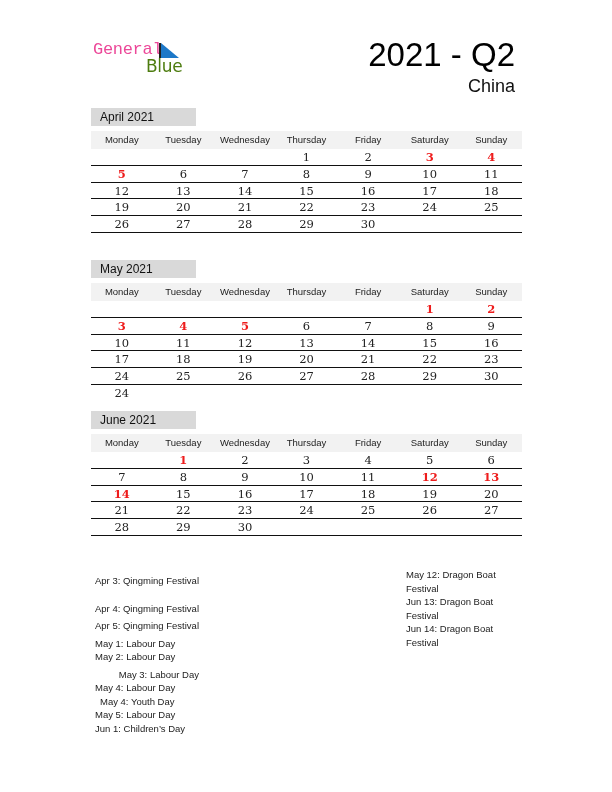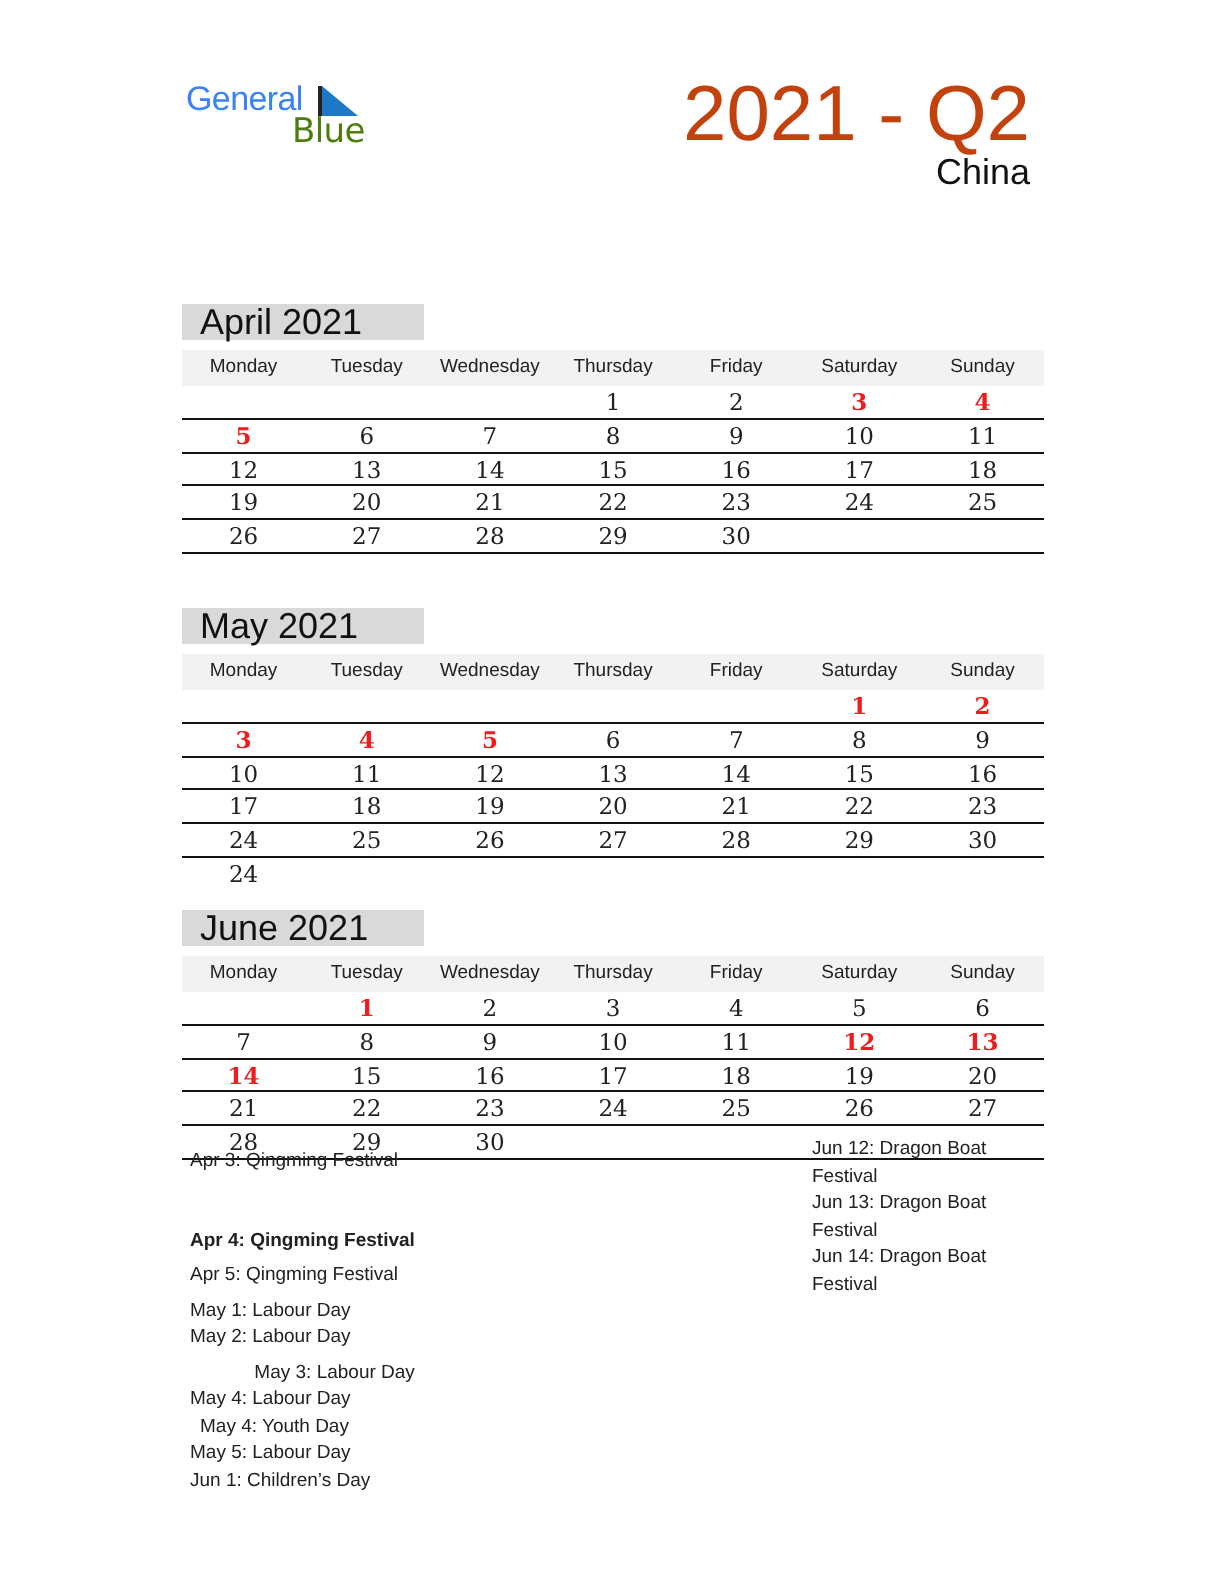--- a/index.html
+++ b/index.html
@@ -1,30 +1,30 @@
 <!DOCTYPE html>
 <html><head>
 <meta charset="utf-8">
 <style>
   * { box-sizing: border-box; margin: 0; padding: 0; }
   html, body { width: 612px; height: 792px; background: #ffffff; overflow: hidden; }
   body { position: relative; font-family: "Liberation Sans", sans-serif; color: #111; }
 
   .logo { position: absolute; left: 93px; top: 40px; width: 100px; height: 40px; }
-  .logo .general { position: absolute; left: 0; top: 0; font-family: Liberation Sans, sans-serif; font-size: 17px; color: #3b82f6; letter-spacing: -0.3px; }
+  .logo .general { position: absolute; left: 0; top: 0; font-family: Liberation Mono, monospace; font-size: 17px; color: #ec4899; letter-spacing: -0.3px; }
   .logo .blue { position: absolute; left: 53px; top: 16px; font-family: "DejaVu Sans", sans-serif; font-size: 17px; color: #4d7c0f; letter-spacing: -0.3px; }
   .logo .tri { position: absolute; left: 68px; top: 3px; width: 0; height: 0;
     border-left: 0 solid transparent; border-bottom: 15px solid #1d78c8; border-right: 18px solid transparent; }
   .logo .tri-bar { position: absolute; left: 66px; top: 3px; width: 2px; height: 15px; background: #222; }
 
-  .title { position: absolute; right: 97px; top: 36px; font-size: 39px; color: #c2410c; }
+  .title { position: absolute; right: 97px; top: 36px; font-size: 33px; color: #000000; }
   .country { position: absolute; right: 97px; top: 76px; font-size: 18px; color: #111; }
 
   .month { position: absolute; left: 91px; width: 431px; }
-  .month-title { width: 121px; height: 18px; background: #d9d9d9; font-size: 18px; padding-left: 9px; line-height: 18px; color: #111; margin-top: 44px; }
+  .month-title { width: 105px; height: 18px; background: #d9d9d9; font-size: 12px; padding-left: 9px; line-height: 18px; color: #111; }
   .dow-row { display: flex; margin-top: 5px; height: 18px; background: #f2f2f2; }
   .dow { flex: 1; text-align: center; font-size: 9.5px; line-height: 18px; color: #222; }
   .week { display: flex; height: 16.8px; border-bottom: 1.5px solid #111; }
   .week.noline { border-bottom: none; }
   .day { flex: 1; text-align: center; font-family: "DejaVu Serif", serif; font-size: 11.5px; line-height: 16px; color: #222; }
   .day.holiday { color: #ee1c1c; font-weight: bold; }
 
   .notes { position: absolute; font-size: 9.5px; color: #222; line-height: 13.5px; }
   .notes .note { display: block; white-space: nowrap; }
 </style>
@@ -217,30 +217,30 @@
       <div class="day">30</div>
       <div class="day"></div>
       <div class="day"></div>
       <div class="day"></div>
       <div class="day"></div>
     </div>
   </div>
 
 <div class="notes" id="notes-left" style="left:95px; top:574px;">
     <span class="note" style="margin-top: 0px;">Apr 3: Qingming Festival</span>
-    <span class="note" style="margin-top: 26px; font-weight: bold;">Apr 4: Qingming Festival</span>
+    <span class="note" style="margin-top: 14px;">Apr 4: Qingming Festival</span>
     <span class="note" style="margin-top: 4px;">Apr 5: Qingming Festival</span>
     <span class="note" style="margin-top: 4px;">May 1: Labour Day</span>
     <span class="note" style="margin-top: 0px;">May 2: Labour Day</span>
     <span class="note" style="margin-top: 4px; text-align: right;">May 3: Labour Day</span>
     <span class="note" style="margin-top: 0px;">May 4: Labour Day</span>
     <span class="note" style="margin-top: 0px; padding-left: 5px;">May 4: Youth Day</span>
     <span class="note" style="margin-top: 0px;">May 5: Labour Day</span>
     <span class="note" style="margin-top: 0px;">Jun 1: Children’s Day</span>
   </div>
 <div class="notes" id="notes-right" style="left:406px; top:568px;">
-    <span class="note">Jun 12: Dragon Boat</span>
+    <span class="note">May 12: Dragon Boat</span>
     <span class="note">Festival</span>
     <span class="note">Jun 13: Dragon Boat</span>
     <span class="note">Festival</span>
     <span class="note">Jun 14: Dragon Boat</span>
     <span class="note">Festival</span>
   </div>
 
 </body></html>

